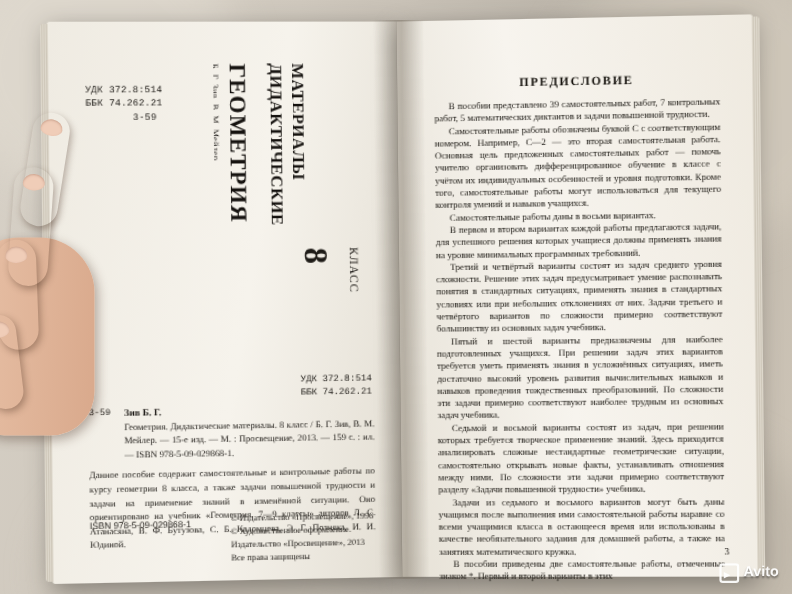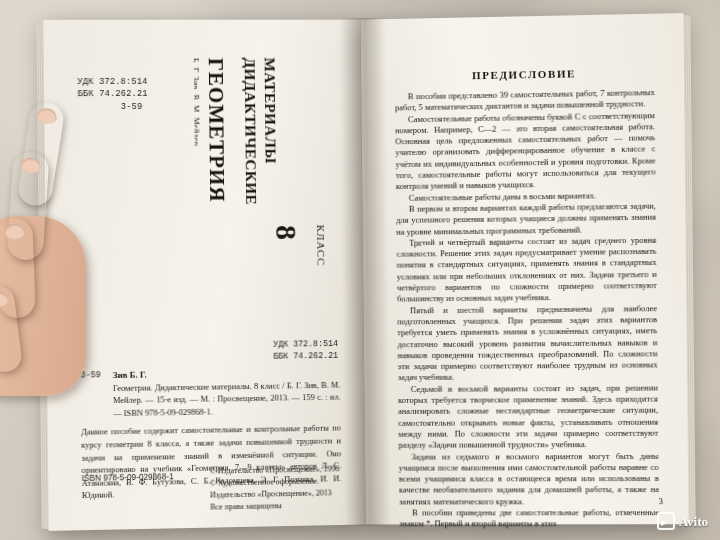--- a/index.html
+++ b/index.html
@@ -274,24 +274,24 @@
     background: #f0cdb8;
     box-shadow: inset 0 1px 2px rgba(150,100,80,.4);
   }
 
   
   #watermark {
     position: absolute;
     right: 12px;
     bottom: 10px;
     display: flex;
-    align-items: flex-end;
+    align-items: flex-start;
     gap: 4px;
     color: #ffffff;
-    font-family: Liberation Serif, serif;
+    font-family: Liberation Sans, sans-serif;
     font-size: 13px;
     font-weight: 700;
     opacity: .92;
     text-shadow: 0 1px 2px rgba(0,0,0,.5);
   }
   #watermark .wm-icon {
     width: 14px;
     height: 14px;
     border: 2px solid #fff;
     border-radius: 3px;

